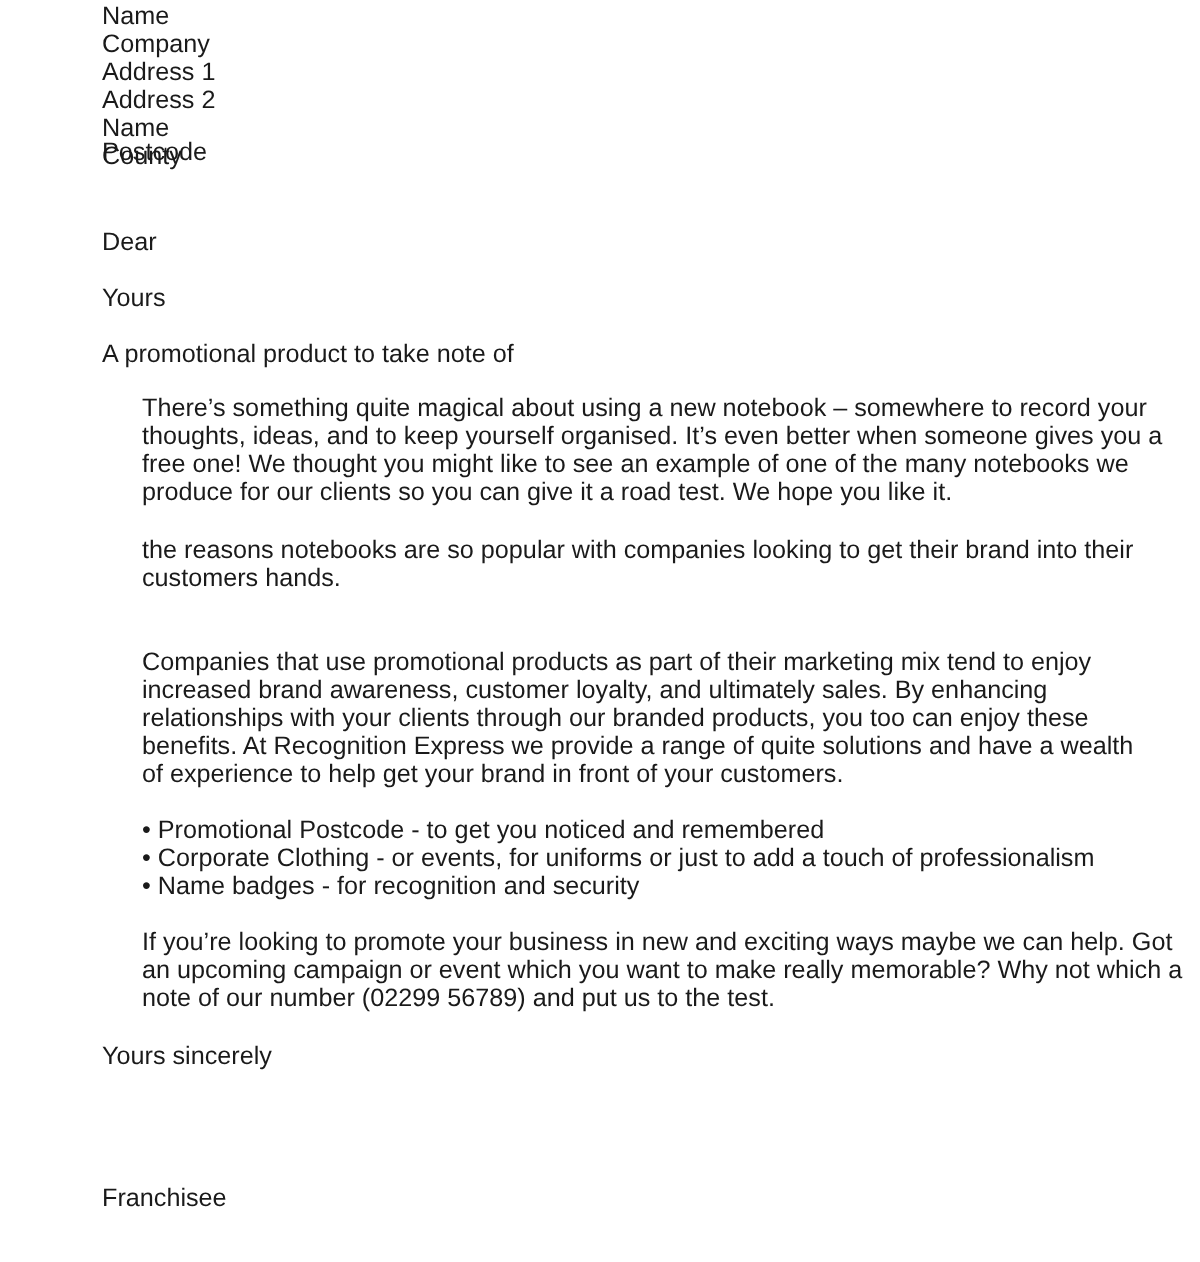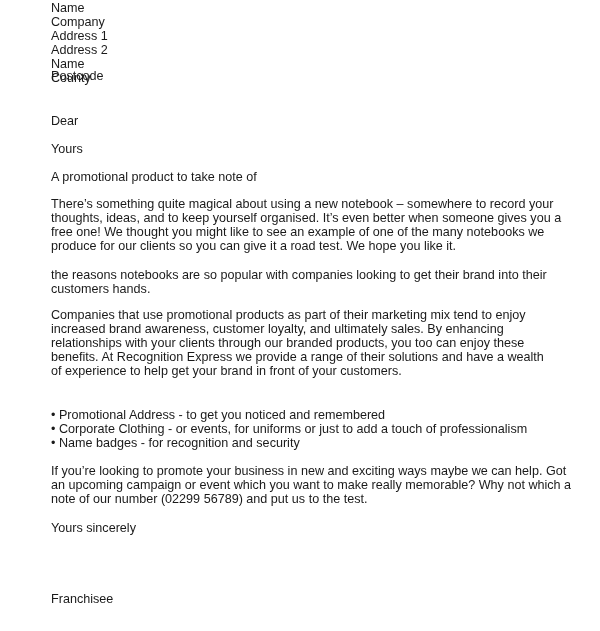--- a/index.html
+++ b/index.html
@@ -31,20 +31,21 @@
     .bold { font-weight: normal; }
     .para {
       position: absolute;
       left: 0;
     }
     .para .ln {
       display: block;
       white-space: nowrap;
       line-height: 14px;
       height: 14px;
+      margin-left: 20px;
     }
   </style>
 </head>
 <body>
 
 <div class="page">
 
   <div>
     <div class="line" style="top:1px">Name</div>
     <div class="line" style="top:15px">Company</div>
@@ -66,30 +67,30 @@
     <span class="ln">thoughts, ideas, and to keep yourself organised. It’s even better when someone gives you a</span>
     <span class="ln">free one! We thought you might like to see an example of one of the many notebooks we</span>
     <span class="ln">produce for our clients so you can give it a road test. We hope you like it.</span>
   </div>
 
   <div class="para" style="top:268px">
     <span class="ln">the reasons notebooks are so popular with companies looking to get their brand into their</span>
     <span class="ln">customers hands.</span>
   </div>
 
-  <div class="para" style="top:308px">
+  <div class="para" style="top:324px">
     <span class="ln">Companies that use promotional products as part of their marketing mix tend to enjoy</span>
     <span class="ln">increased brand awareness, customer loyalty, and ultimately sales. By enhancing</span>
     <span class="ln">relationships with your clients through our branded products, you too can enjoy these</span>
-    <span class="ln">benefits. At Recognition Express we provide a range of their solutions and have a wealth</span>
+    <span class="ln">benefits. At Recognition Express we provide a range of quite solutions and have a wealth</span>
     <span class="ln">of experience to help get your brand in front of your customers.</span>
   </div>
 
   <div class="para" style="top:408px">
-    <span class="ln">• Promotional Address - to get you noticed and remembered</span>
+    <span class="ln">• Promotional Postcode - to get you noticed and remembered</span>
     <span class="ln">• Corporate Clothing - or events, for uniforms or just to add a touch of professionalism</span>
     <span class="ln">• Name badges - for recognition and security</span>
   </div>
 
   <div class="para" style="top:464px">
     <span class="ln">If you’re looking to promote your business in new and exciting ways maybe we can help. Got</span>
     <span class="ln">an upcoming campaign or event which you want to make really memorable? Why not which a</span>
     <span class="ln">note of our number (02299 56789) and put us to the test.</span>
   </div>
 

